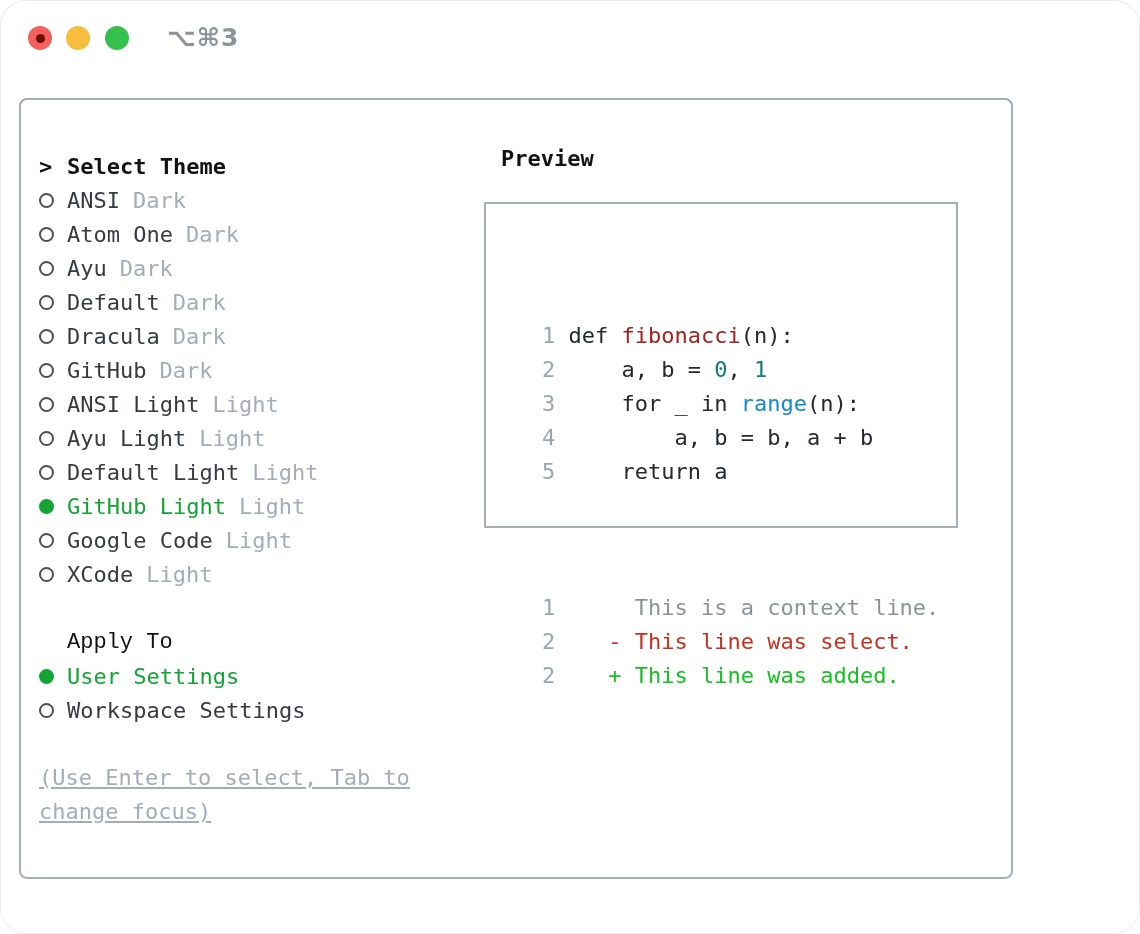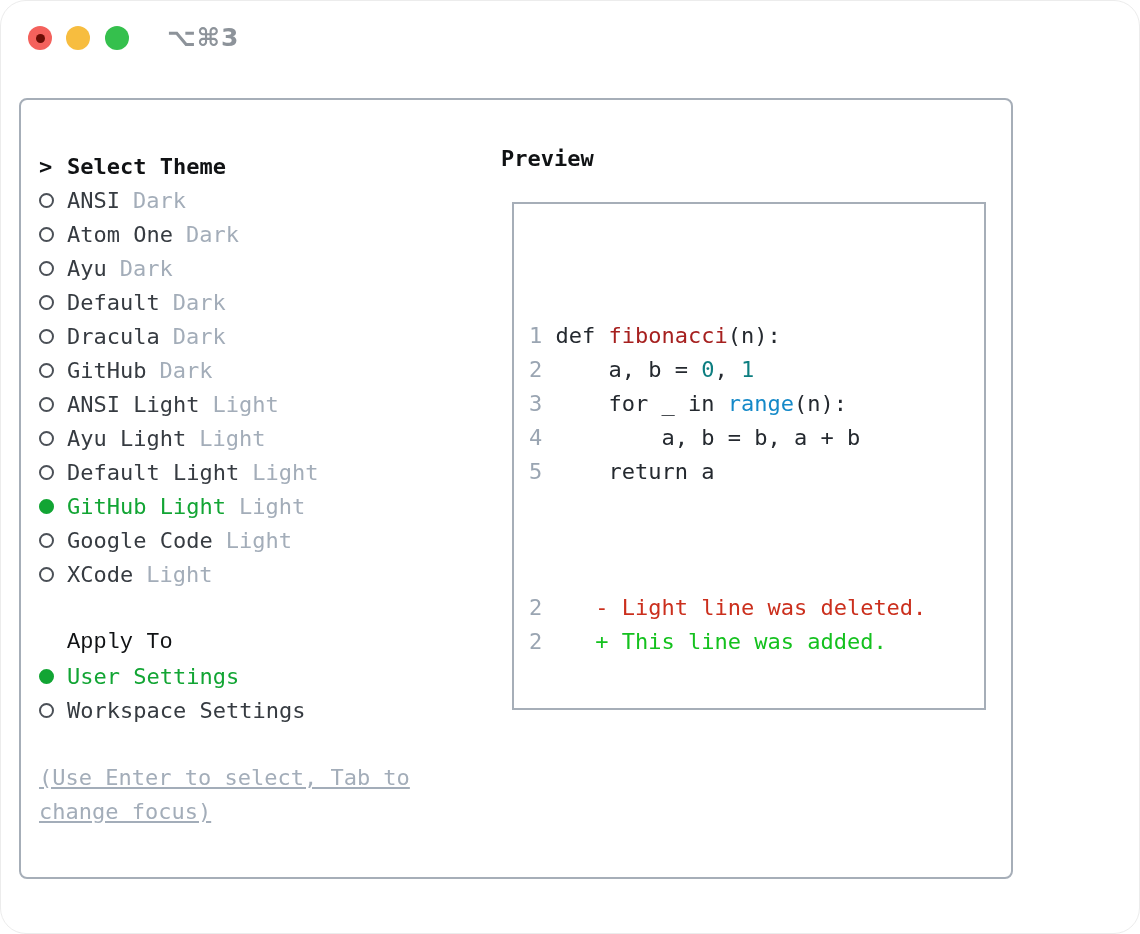--- a/index.html
+++ b/index.html
@@ -48,22 +48,22 @@
   .help {
     margin-top:34px; color:var(--muted_text); white-space:pre-line;
     line-height:34px; font-size:22px;text-decoration:underline;
   }
 
   
   .preview-label { position:absolute; left:480px; top:41px; height:34px;
                    display:flex; align-items:center; font-size:22px; font-weight:bold;
                    color:var(--header_text); }
   .preview-box {
-    position:absolute; left:491px; top:102px; width:474px; height:508px;
-    border:2px solid var(--panel_border); background:#fff;
+    position:absolute; left:463px; top:102px; width:474px; height:326px;
+    border:2px solid var(--panel_border); background:#fff;padding-left:41px;
   }
   .codewrap { padding:47px 0 0 15px; font-size:22px; line-height:34px; white-space:pre; }
   .diffwrap { margin-top:34px; }
   .line { height:34px; }
   .tk-ln   { color:var(--line_number); }
   .tk-code { color:var(--code_text); }
   .tk-fn   { color:var(--function_red); }
   .tk-num  { color:var(--number_teal); }
   .tk-bi   { color:var(--builtin_blue);margin-top:38px; }
   .tk-ctx  { color:var(--context_gray); }
@@ -119,18 +119,18 @@
 
       <div class="help">(Use Enter to select, Tab to
 change focus)</div>
     </div>
 
     <div class="preview-label">Preview</div>
 
     <div class="preview-box">
       <div class="codewrap">
         <div><div class="line"><span class="tk-ln">1</span><span class="tk-code"> def </span><span class="tk-fn">fibonacci</span><span class="tk-code">(n):</span></div><div class="line"><span class="tk-ln">2</span><span class="tk-code">     a, b = </span><span class="tk-num">0</span><span class="tk-code">, </span><span class="tk-num">1</span></div><div class="line"><span class="tk-ln">3</span><span class="tk-code">     for _ in </span><span class="tk-bi">range</span><span class="tk-code">(n):</span></div><div class="line"><span class="tk-ln">4</span><span class="tk-code">         a, b = b, a + b</span></div><div class="line"><span class="tk-ln">5</span><span class="tk-code">     return a</span></div></div>
-        <div class="diffwrap"><div class="line"><span class="tk-ln">2</span><span class="tk-del">    - Light line was deleted.</span></div><div class="line"><span class="tk-ln">2</span><span class="tk-add">    + This line was added.</span></div></div>
+        <div class="diffwrap"><div class="line"><span class="tk-ln">1</span><span class="tk-ctx">      This is a context line.</span></div><div class="line"><span class="tk-ln">2</span><span class="tk-del">    - This line was select.</span></div><div class="line"><span class="tk-ln">2</span><span class="tk-add">    + This line was added.</span></div></div>
       </div>
     </div>
 
   </div>
 </div>
 
 </body></html>

